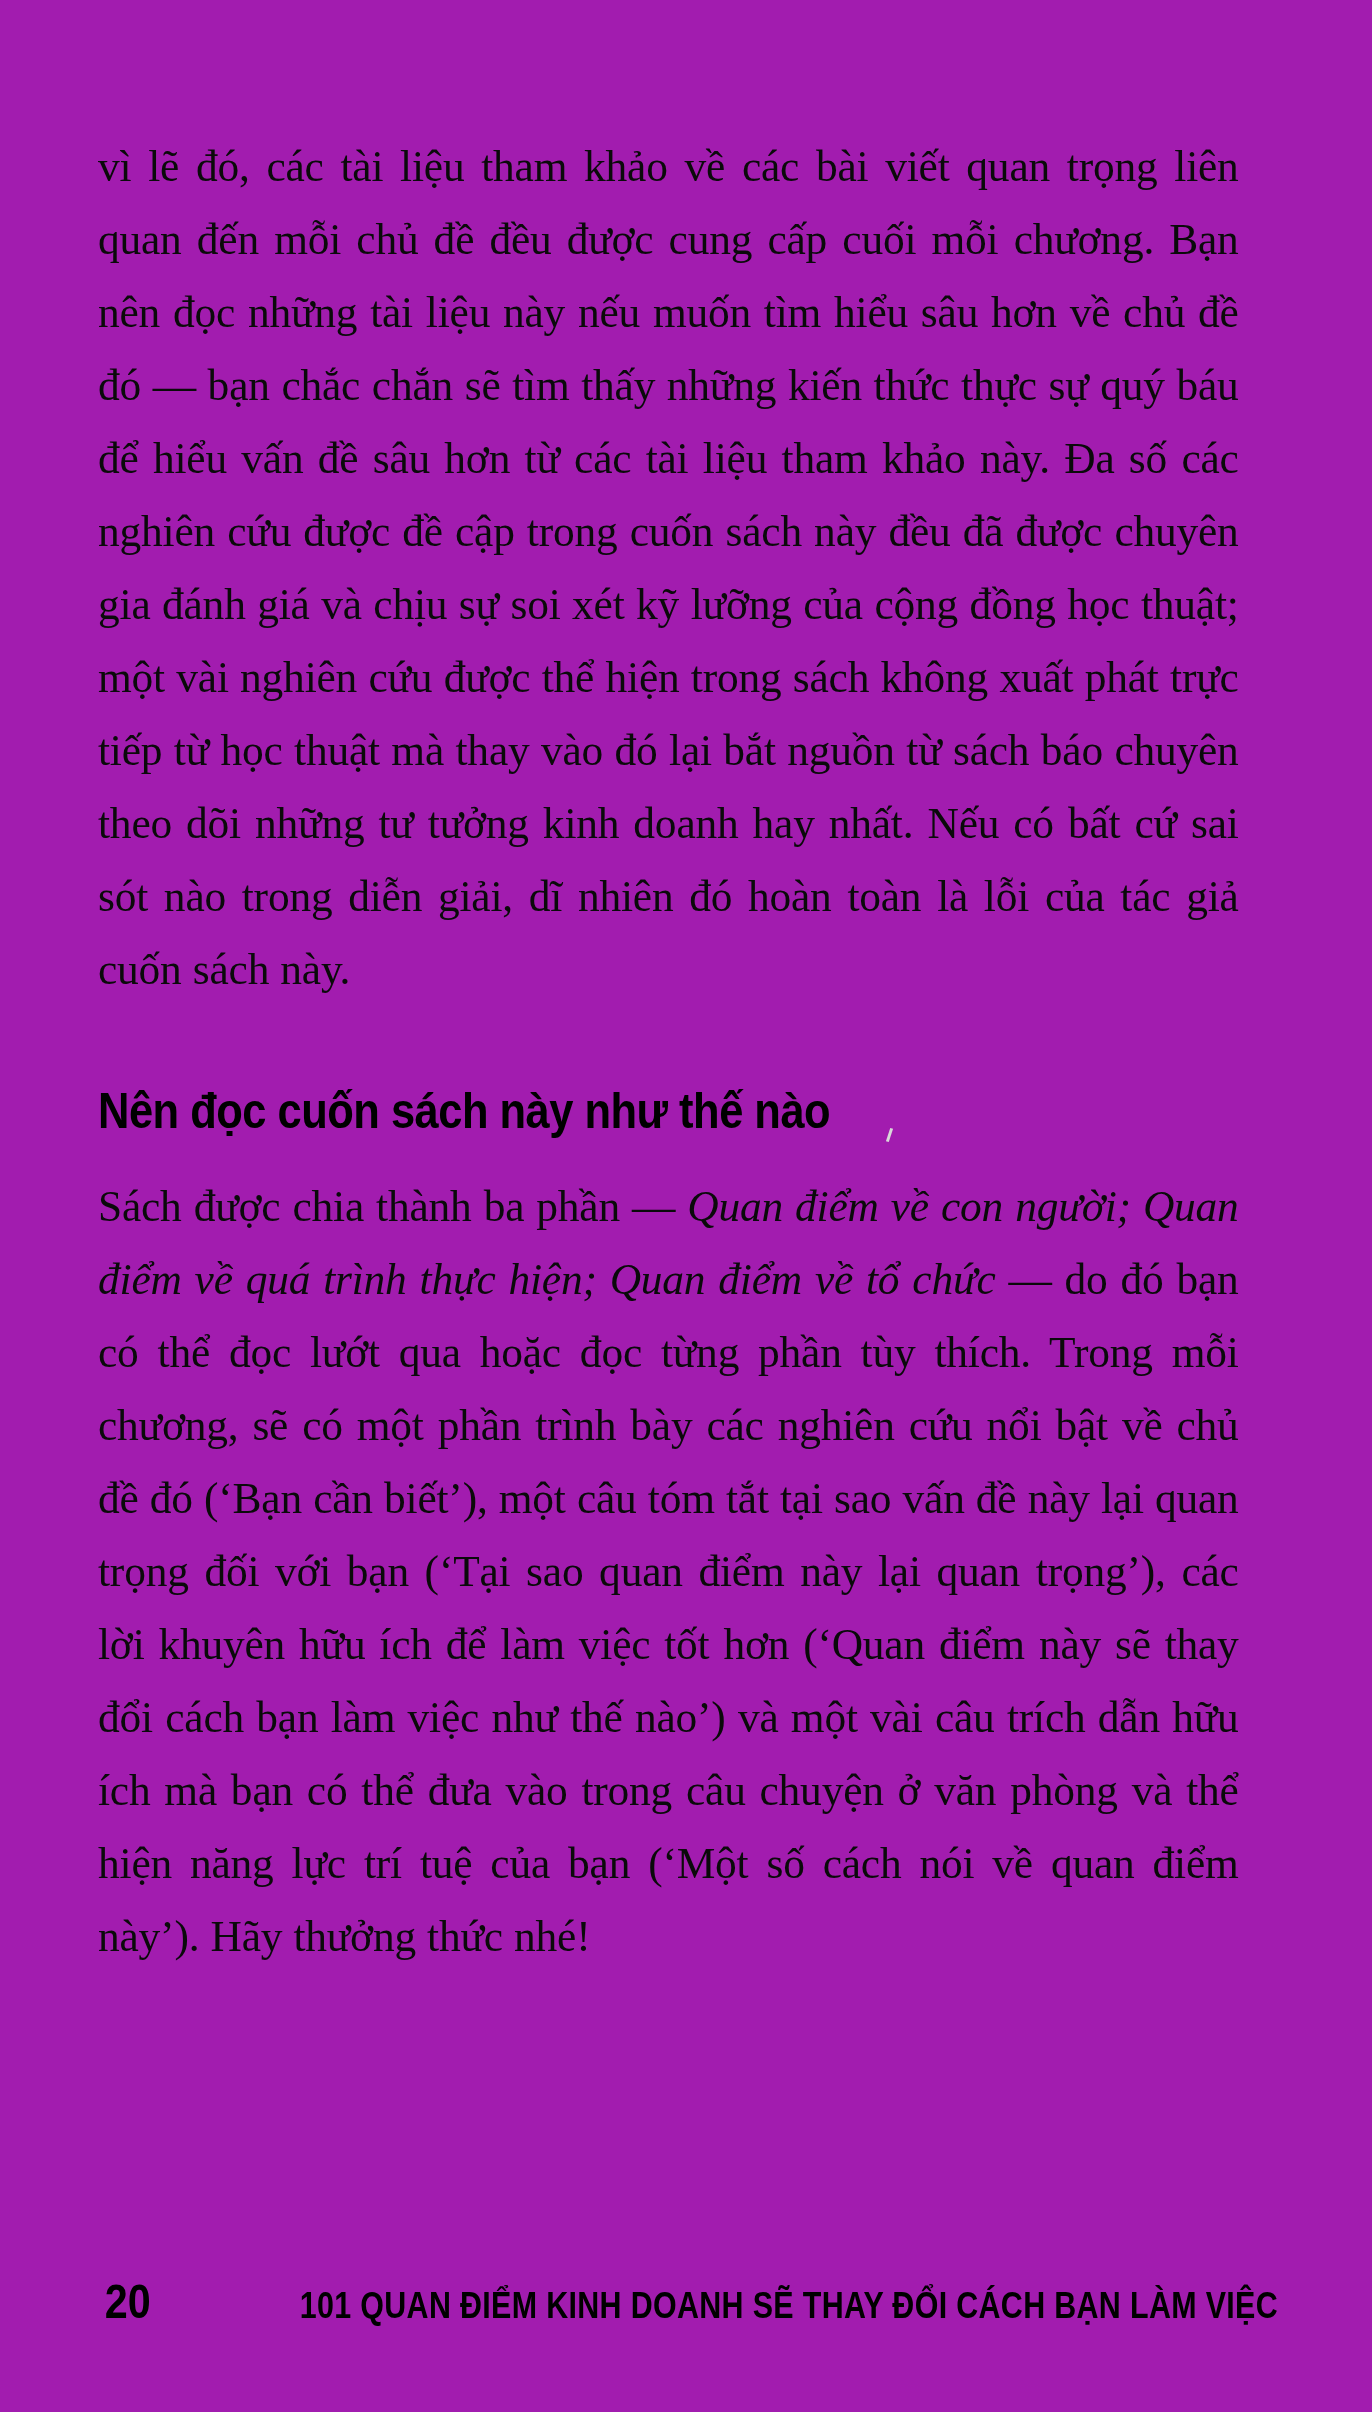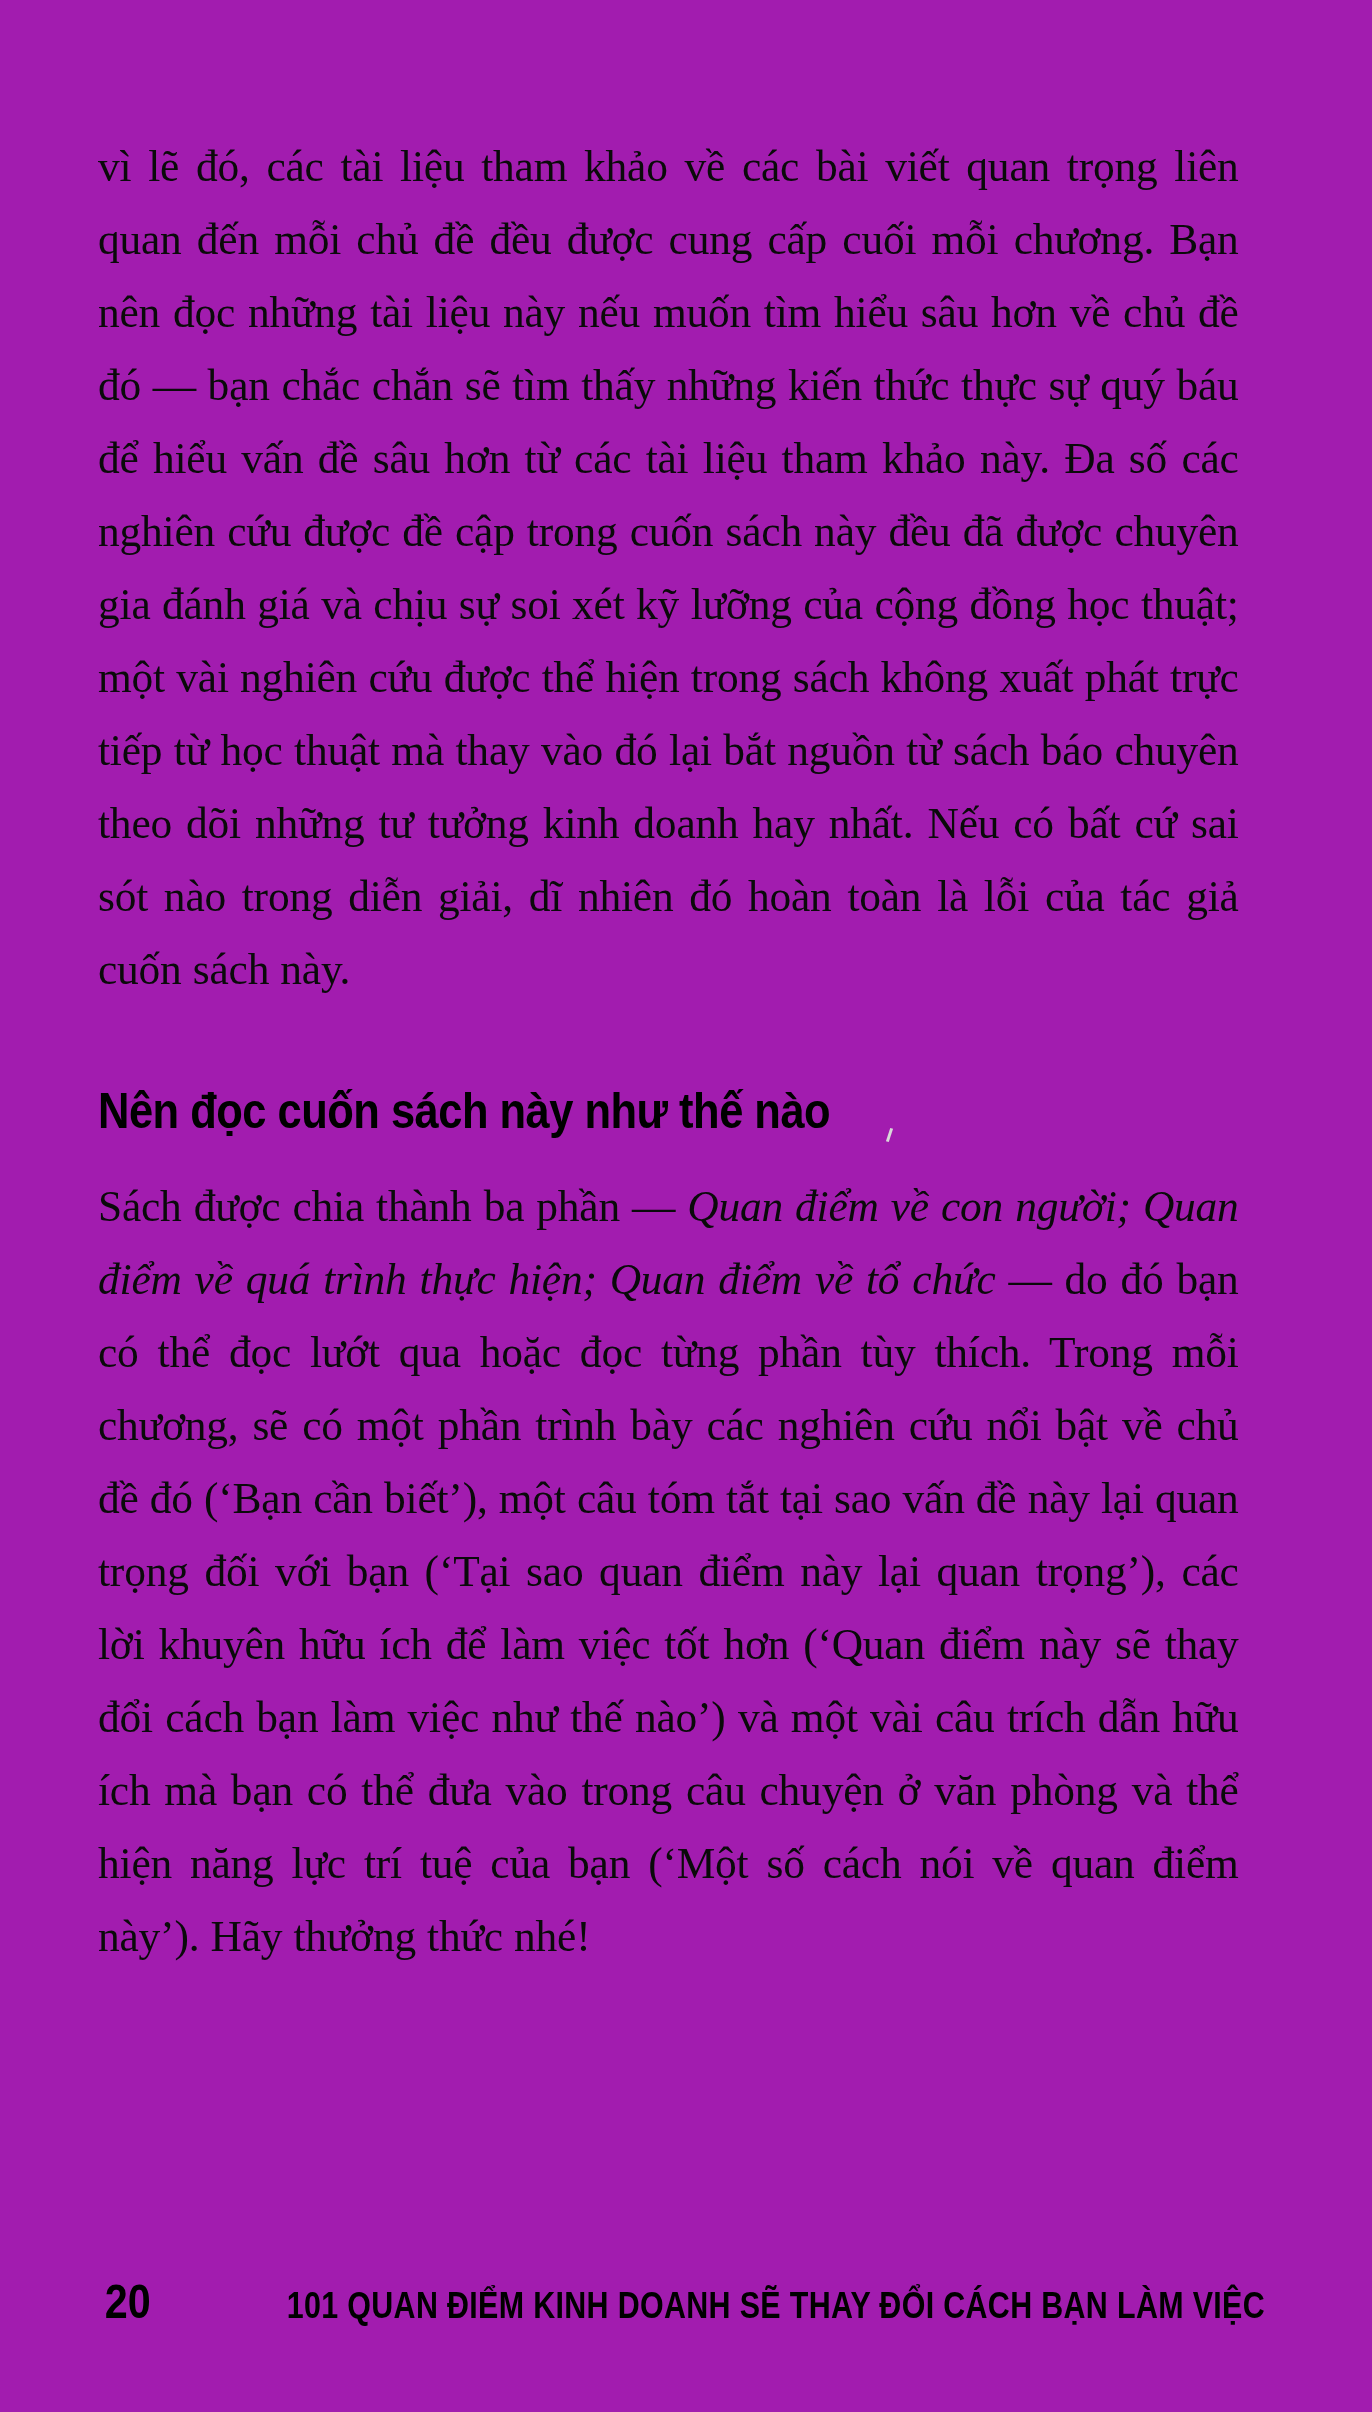--- a/index.html
+++ b/index.html
@@ -63,21 +63,21 @@
   .gap-after-heading  { height: 30px; }
 
   
   .footer {
     position: absolute;
     left: 98px;
     bottom: 86px;
     width: 1190px;
     display: flex;
     align-items: baseline;
-    gap: 3px;
+    gap: 16px;
   }
 
   .folio {
     font-family: "Liberation Sans", "DejaVu Sans", sans-serif;
     font-weight: bold;
     font-size: 48px;
     line-height: 48px;
     letter-spacing: 0px;
     color: #000000;
     transform: scaleX(0.86);

